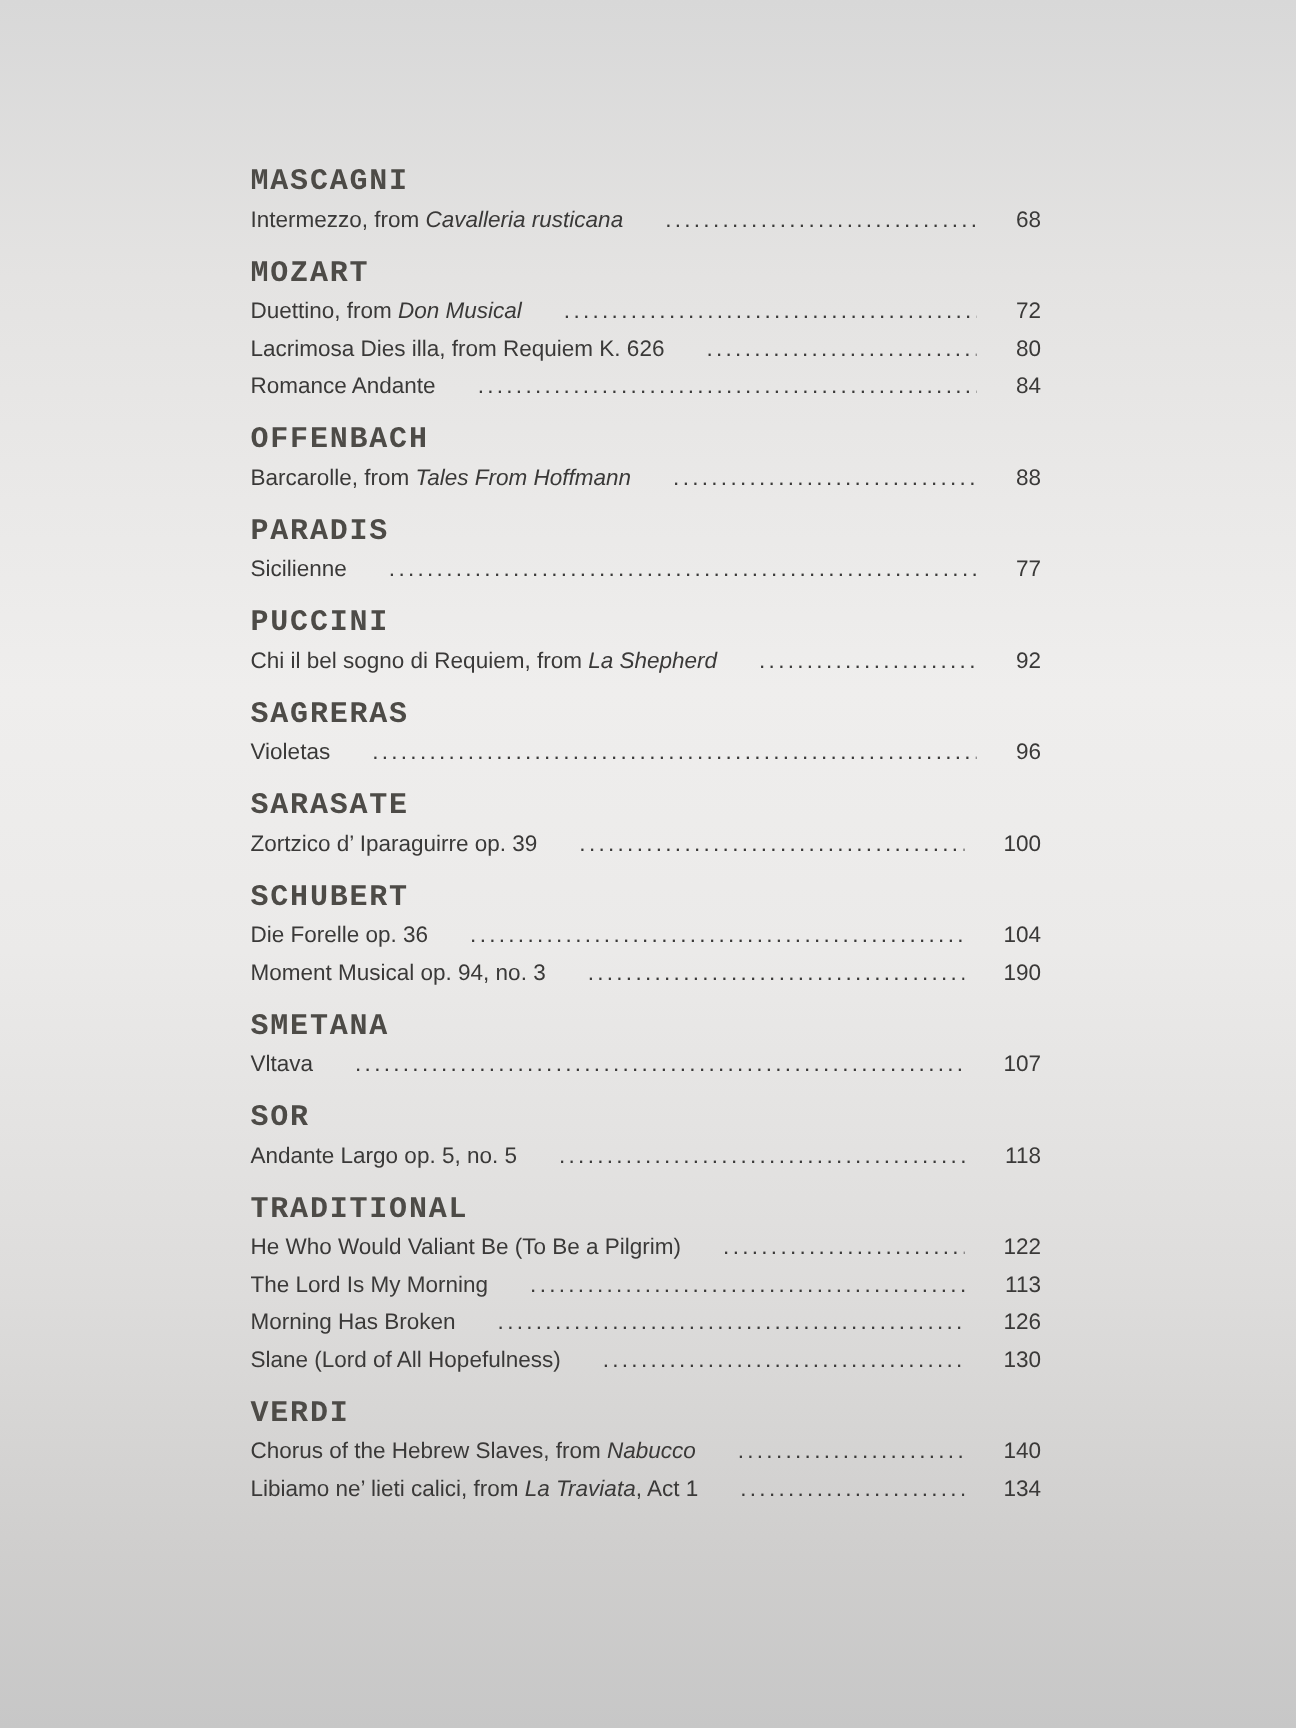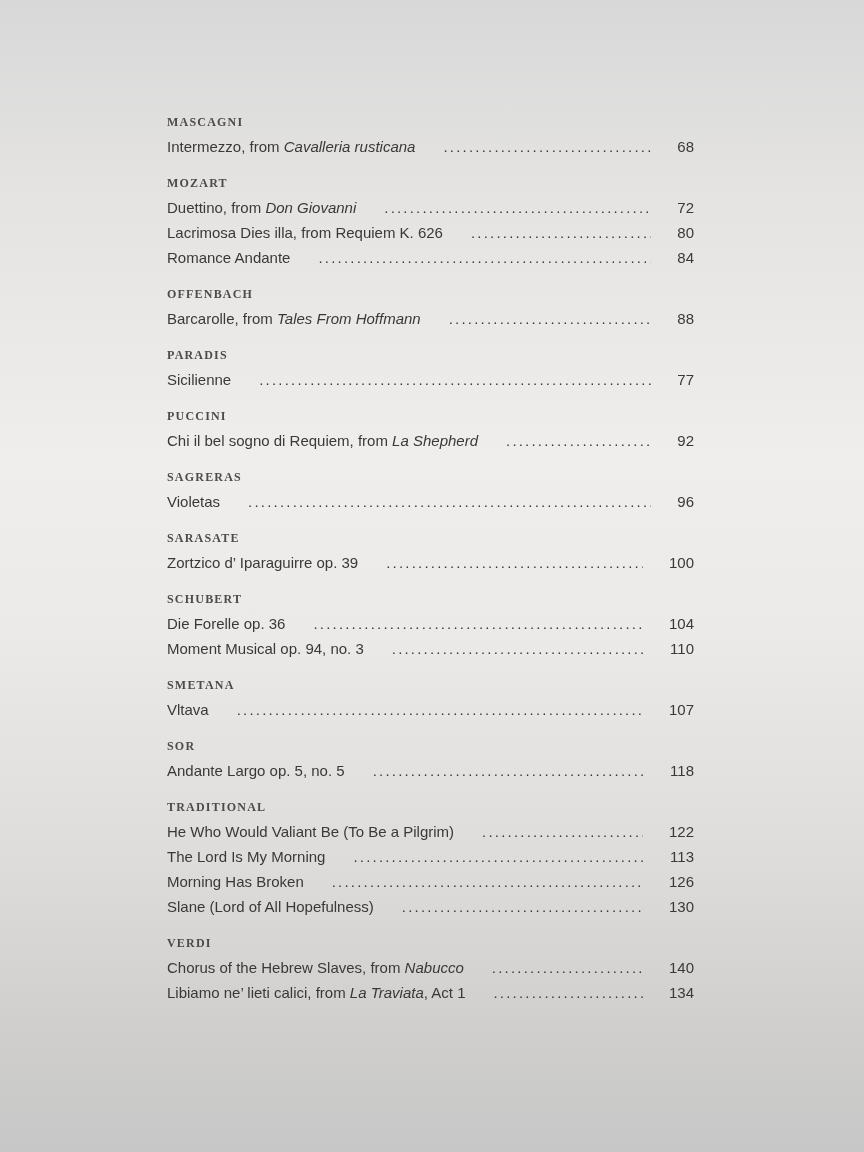--- a/index.html
+++ b/index.html
@@ -26,23 +26,23 @@
   .toc {
     position: absolute;
     top: 110px;
     left: 167px;
     width: 527px;
   }
   .toc-section {
     margin-bottom: 12px;
   }
   .composer {
-    font-family: Liberation Serif, serif;
+    font-family: Liberation Mono, monospace;
     font-weight: 700;
-    font-size: 12px;
+    font-size: 20px;
     line-height: 24px;
     letter-spacing: 1.2px;
     color: #4d4b47;
   }
   .entry {
     display: flex;
     align-items: baseline;
     font-size: 15px;
     line-height: 25px;
     color: #3a3938;
@@ -76,21 +76,21 @@
         <div class="composer">MASCAGNI</div>
         <div class="entry">
           <span class="title"><span>Intermezzo, from </span><span class="it">Cavalleria rusticana</span></span>
           <span class="leader">............................................................................................................................................................................................................................</span>
           <span class="pagenum">68</span>
         </div>
       </div>
       <div class="toc-section">
         <div class="composer">MOZART</div>
         <div class="entry">
-          <span class="title"><span>Duettino, from </span><span class="it">Don Giovanni</span></span>
+          <span class="title"><span>Duettino, from </span><span class="it">Don Musical</span></span>
           <span class="leader">............................................................................................................................................................................................................................</span>
           <span class="pagenum">72</span>
         </div>
         <div class="entry">
           <span class="title"><span>Lacrimosa Dies illa, from Requiem K. 626</span></span>
           <span class="leader">............................................................................................................................................................................................................................</span>
           <span class="pagenum">80</span>
         </div>
         <div class="entry">
           <span class="title"><span>Romance Andante</span></span>
@@ -141,21 +141,21 @@
       <div class="toc-section">
         <div class="composer">SCHUBERT</div>
         <div class="entry">
           <span class="title"><span>Die Forelle op. 36</span></span>
           <span class="leader">............................................................................................................................................................................................................................</span>
           <span class="pagenum">104</span>
         </div>
         <div class="entry">
           <span class="title"><span>Moment Musical op. 94, no. 3</span></span>
           <span class="leader">............................................................................................................................................................................................................................</span>
-          <span class="pagenum">110</span>
+          <span class="pagenum">190</span>
         </div>
       </div>
       <div class="toc-section">
         <div class="composer">SMETANA</div>
         <div class="entry">
           <span class="title"><span>Vltava</span></span>
           <span class="leader">............................................................................................................................................................................................................................</span>
           <span class="pagenum">107</span>
         </div>
       </div>

